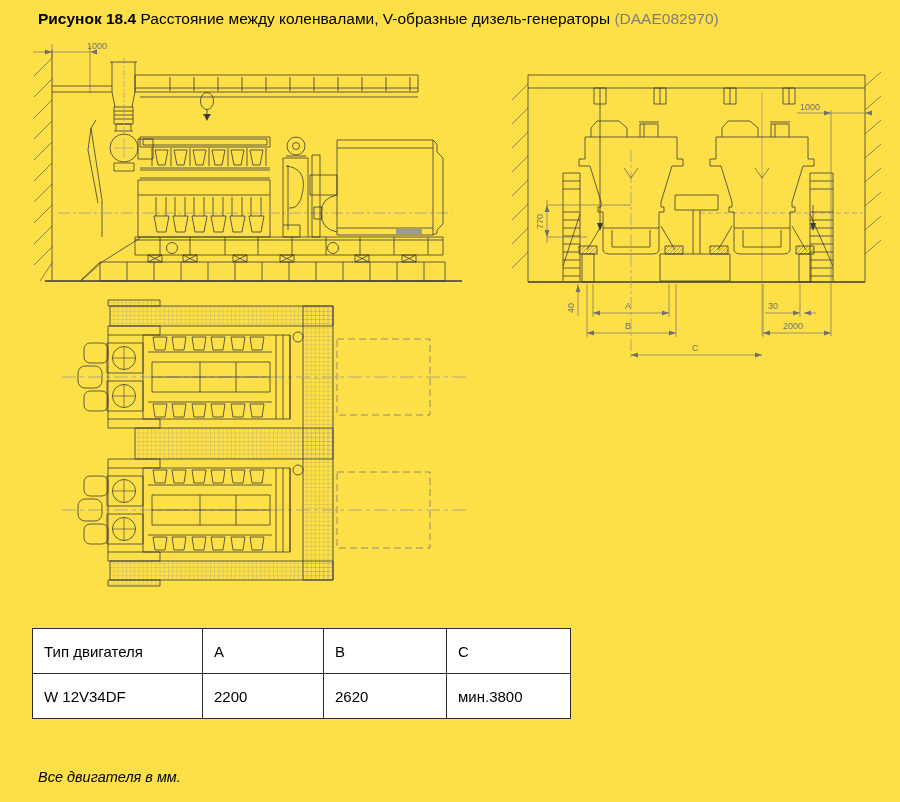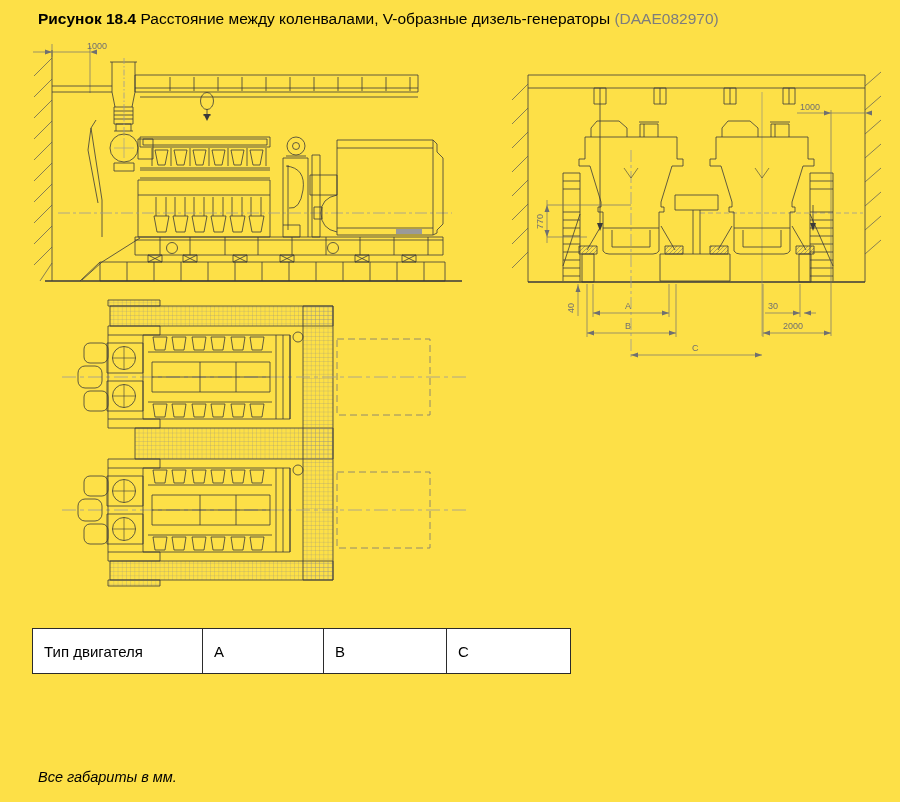--- a/index.html
+++ b/index.html
@@ -279,17 +279,23 @@
         <col style="width:123px">
         <col style="width:124px">
       </colgroup>
     <tbody>
         <tr>
       <th>Тип двигателя</th>
       <th>A</th>
       <th>B</th>
       <th>C</th>
     </tr>
+    <tr style="height:45px">
+      <td>W 12V34DF</td>
+      <td>2200</td>
+      <td>2620</td>
+      <td>мин.3800</td>
+    </tr>
   </tbody>
     </table>
 
-  <div class="note">Все габариты в мм.</div>
+  <div class="note">Все двигателя в мм.</div>
 </div>
 
 </body></html>

